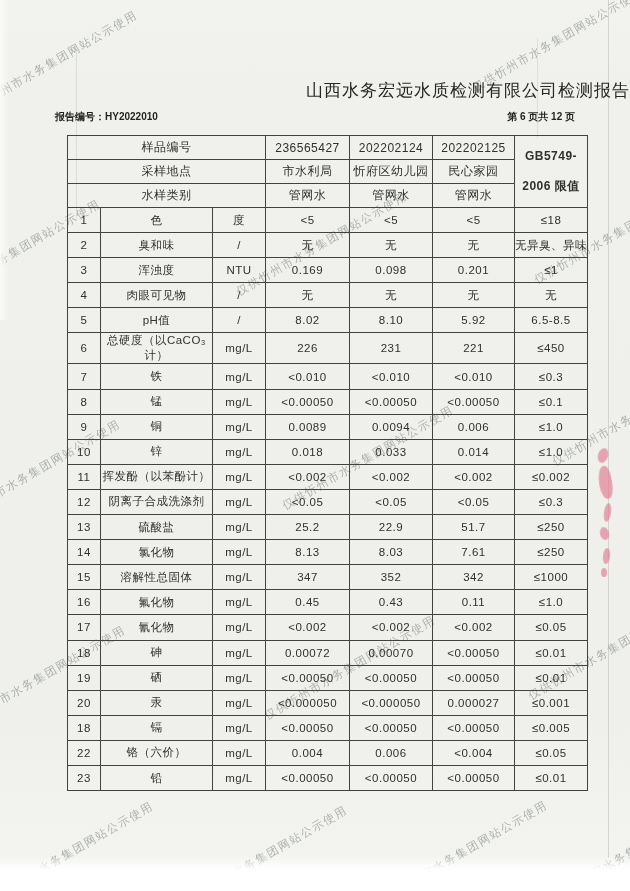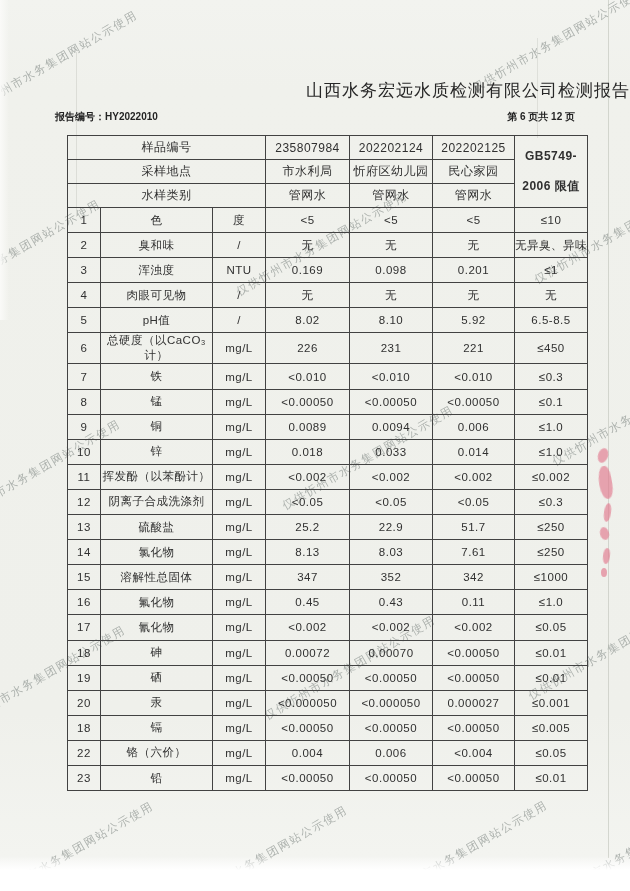--- a/index.html
+++ b/index.html
@@ -96,21 +96,21 @@
         <col style="width:112px">
         <col style="width:53px">
       <col style="width:84px">
         <col style="width:83px">
         <col style="width:82px">
         <col style="width:73px">
     </colgroup>
     <thead>
       <tr>
         <td colspan="3" class="hlabel">样品编号</td>
-        <td>235807984</td>
+        <td>236565427</td>
         <td>202202124</td>
         <td>202202125</td>
         <td rowspan="3" class="std-cell">
           <div class="l1">GB5749-</div>
           <div class="l2">2006 限值</div>
         </td>
       </tr>
       <tr>
         <td colspan="3" class="hlabel">采样地点</td>
         <td>市水利局</td>
@@ -125,21 +125,21 @@
       </tr>
     </thead>
     <tbody>
         <tr>
     <td class="c-num">1</td>
     <td class="c-name">色</td>
     <td class="c-unit">度</td>
     <td class="c-val">&lt;5</td>
     <td class="c-val">&lt;5</td>
     <td class="c-val">&lt;5</td>
-    <td class="c-val">≤10</td>
+    <td class="c-val">≤18</td>
   </tr>
         <tr>
     <td class="c-num">2</td>
     <td class="c-name">臭和味</td>
     <td class="c-unit">/</td>
     <td class="c-val">无</td>
     <td class="c-val">无</td>
     <td class="c-val">无</td>
     <td class="c-val">无异臭、异味</td>
   </tr>

